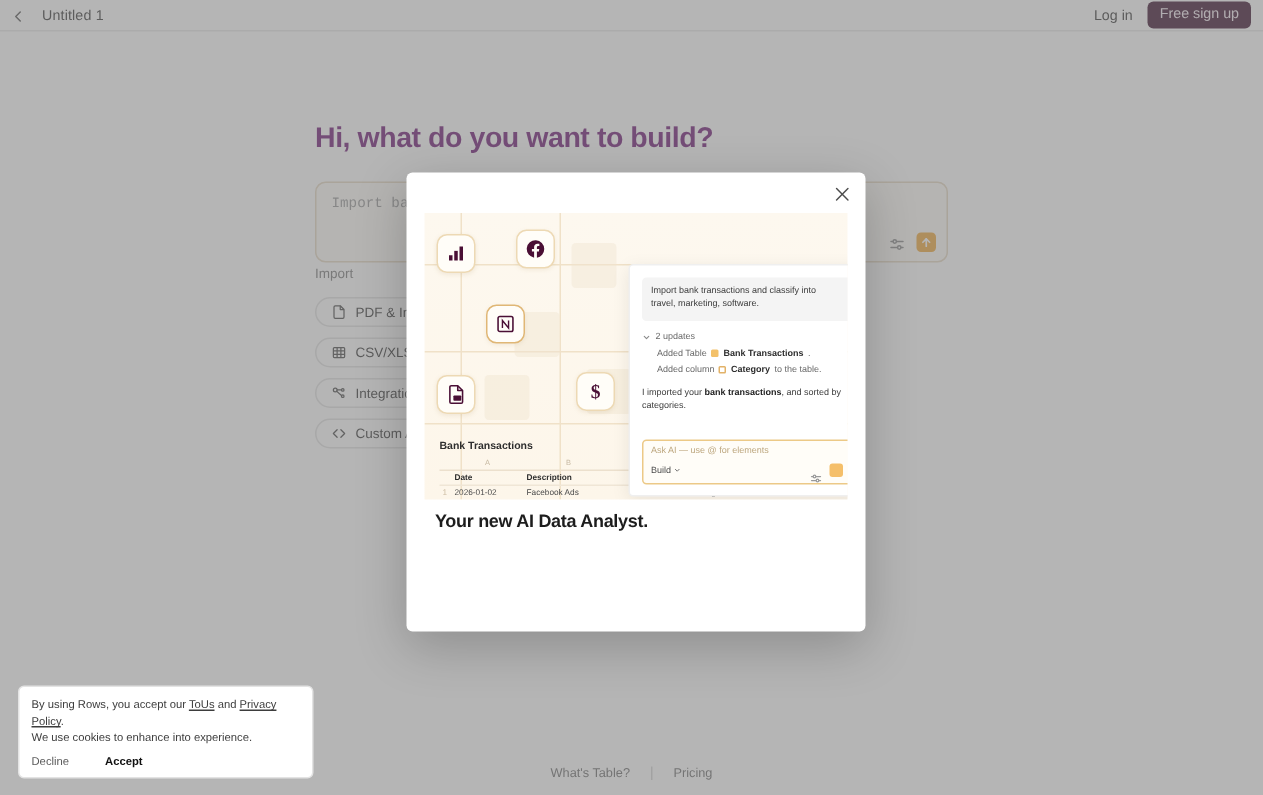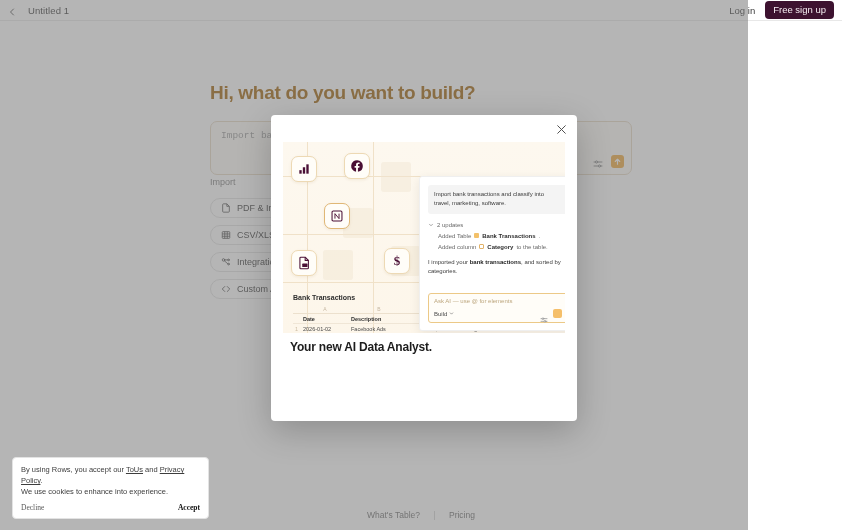--- a/index.html
+++ b/index.html
@@ -2,21 +2,21 @@
 <html><head>
 <meta charset="utf-8">
 <style>
   * { box-sizing: border-box; margin: 0; padding: 0; }
   html, body {
     width: 842px; height: 530px;
     font-family: "Liberation Sans", sans-serif;
     background: #ffffff;
     overflow: hidden;
   }
-  #page { position: relative; width: 748px; height: 530px; background: #fff; }
+  #page { position: relative; width: 842px; height: 530px; background: #fff; }
 
   
   #page-under { position: absolute; inset: 0; }
   #scrim { position: absolute; inset: 0; background: rgba(120,120,120,0.55); z-index: 50; }
 
   
   .topbar {
     position: absolute; top: 0; left: 0; width: 842px; height: 21px;
     display: flex; align-items: center; gap: 10px;
     padding: 0 6px 0 6px;
@@ -28,21 +28,21 @@
   .topbar-spacer { flex: 1; }
   .login-link { font-size: 9.5px; color: #3a3a3a; }
   .signup-btn {
     font-size: 9.5px; color: #f6eef3; background: #3d1230;
     padding: 4px 8px; border-radius: 4px; line-height: 1;
     margin-right: 2px;
   }
 
   
   .hero { position: absolute; left: 210px; top: 82px; width: 422px; }
-  .hero-title { font-size: 19px; font-weight: bold; color: #a16207; letter-spacing: -.3px; }
+  .hero-title { font-size: 19px; font-weight: bold; color: #701a75; letter-spacing: -.3px; }
 
   .composer {
     margin-top: 17px; width: 422px; height: 54px;
     border: 1px solid #e6d9c4; border-radius: 7px;
     background: #fffdf9; position: relative;
   }
   .composer-placeholder {
     position: absolute; left: 10px; top: 8px;
     font-size: 9.5px; color: #9a9a9a;
     font-family: "Liberation Mono", monospace;
@@ -80,21 +80,21 @@
   .start-blank .arrow { width: 11px; height: 11px; color: #c08a3e; display:block;}
 
   
   .cookie {
     position: absolute; left: 12px; bottom: 11px; width: 197px;
     border: 1px solid #e3e3e3; border-radius: 4px; background: #fff;
     padding: 7px 8px 6px 8px; z-index: 60;
   }
   .cookie p { font-size: 7.5px; color: #3d3d3d; line-height: 1.45; }
   .cookie a { color: #3d3d3d; text-decoration: underline; }
-  .cookie-actions { display:flex; justify-content:space-between; gap:4px; margin-top:5px;font-family:Liberation Serif, serif; }
+  .cookie-actions { display:flex; justify-content:flex-start; gap:24px; margin-top:5px; }
   .cookie-decline { font-size: 7.5px; color: #5a5a5a; }
   .cookie-accept { font-size: 7.5px; color: #111; font-weight: bold; }
 
   
   .footer {
     position: absolute; left: 0; bottom: 10px; width: 842px;
     display: flex; justify-content: center; align-items: center; gap: 14px;
   }
   .footer span { font-size: 8.5px; color: #6f6f6f; }
   .footer .sep { width: 1px; height: 9px; background: #d5d5d5; }

